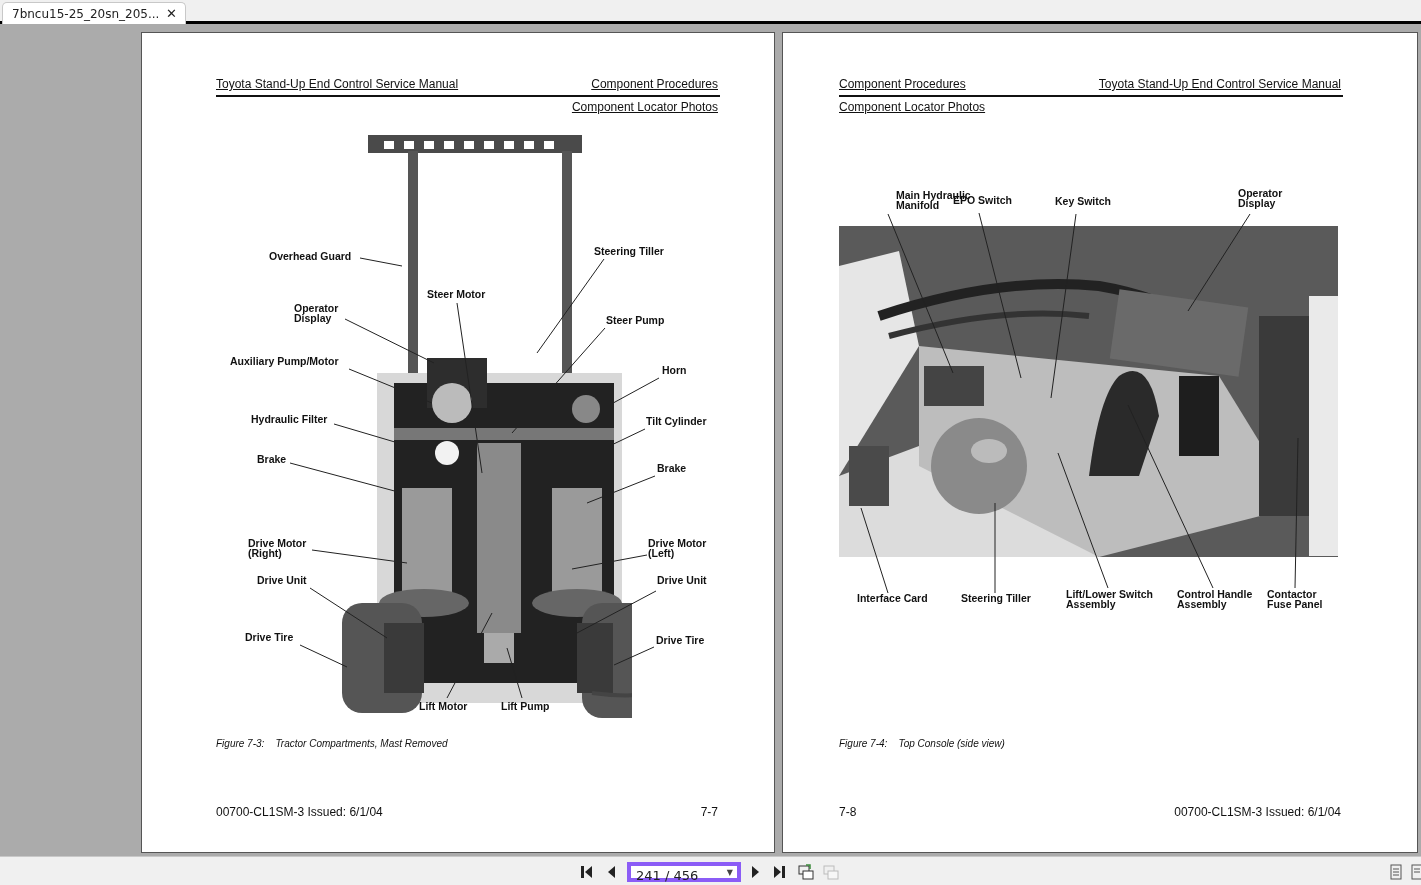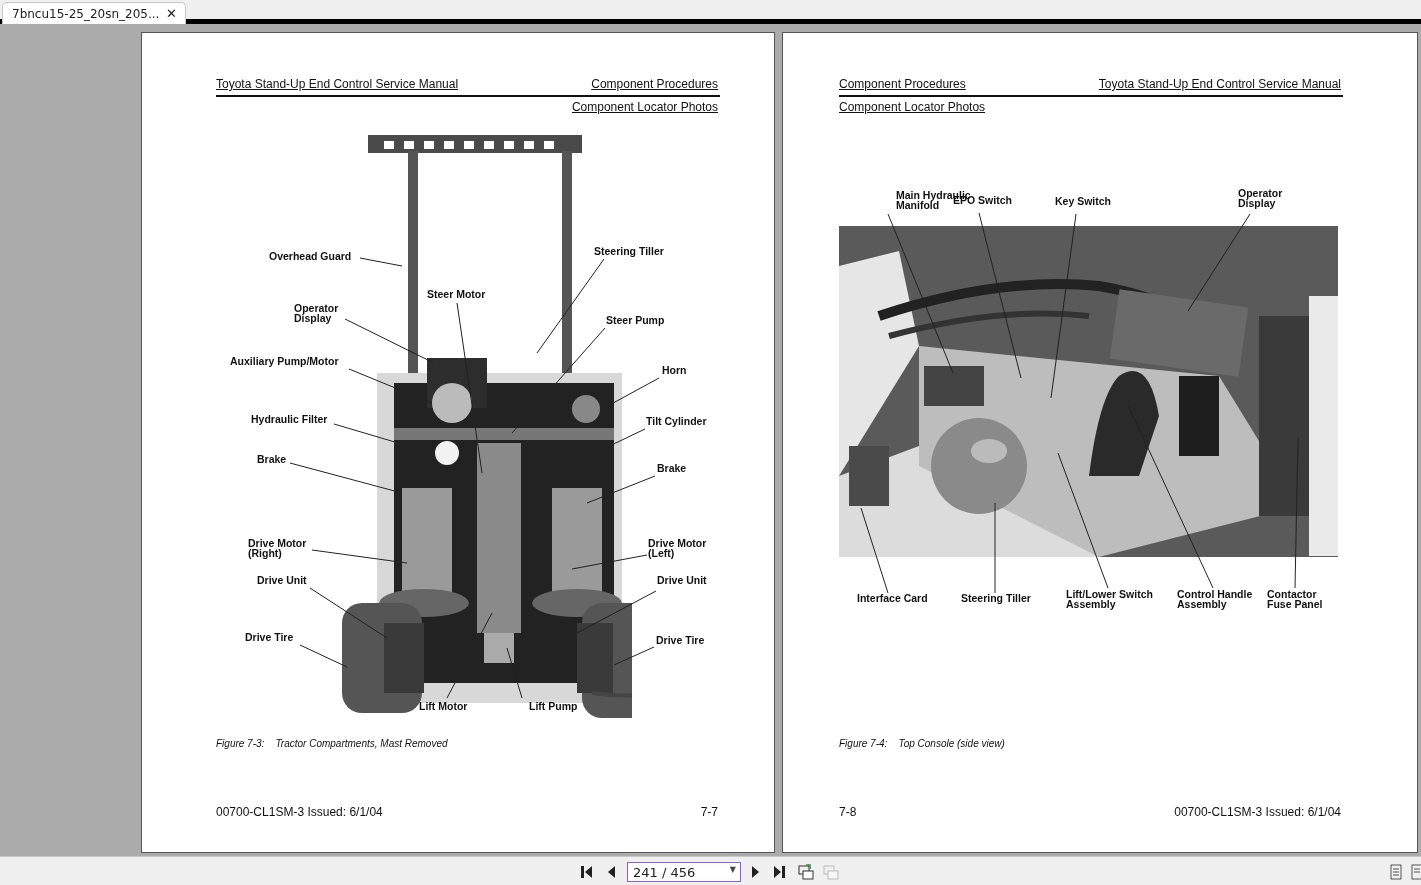--- a/index.html
+++ b/index.html
@@ -1,33 +1,33 @@
 <!DOCTYPE html>
 <html><head>
 <meta charset="utf-8">
 <style>
   * { box-sizing: border-box; margin: 0; padding: 0; }
   html, body { width: 1421px; height: 885px; overflow: hidden; background: #ababab; font-family: "DejaVu Sans", sans-serif; }
-  .tabbar { position: absolute; left: 0; top: 0; width: 1421px; height: 24px; background: #f0f0f0; border-bottom: 5px solid #000000; }
+  .tabbar { position: absolute; left: 0; top: 0; width: 1421px; height: 24px; background: #f0f0f0; border-bottom: 3px solid #000000; }
   .tab { position: absolute; left: 2px; top: 2px; width: 184px; height: 22px; background: #fff; border: 1px solid #c8c8c8; border-bottom: none; border-radius: 5px 5px 0 0; font-size: 12px; color: #222; padding: 4px 0 0 9px; }
   .tab-close { position: absolute; right: 8px; top: 3px; font-size: 13px; color: #222; cursor: pointer; }
   .viewer { position: absolute; left: 0; top: 24px; width: 1421px; height: 832px; background: #ababab; }
   .page { position: absolute; top: 8px; width: 634px; height: 821px; background: #fff; border: 1px solid #555; }
   .page.left { left: 141px; }
   .page.right { left: 782px; width: 636px; }
   .hdr { position: absolute; font-family: "Liberation Sans", sans-serif; font-size: 12px; color: #111; text-decoration: underline; }
   .rule { position: absolute; height: 2px; background: #111; }
   .caption { position: absolute; font-family: "Liberation Sans", sans-serif; font-style: italic; font-size: 10px; color: #111; }
   .footer { position: absolute; font-family: "Liberation Sans", sans-serif; font-size: 12px; color: #111; }
   .photo { position: absolute; overflow: hidden; }
   .lbl { position: absolute; font-family: "Liberation Sans", sans-serif; font-weight: bold; font-size: 10.5px; line-height: 10px; color: #111; white-space: pre; }
   svg.leaders { position: absolute; left: 0; top: 0; pointer-events: none; }
   .toolbar { position: absolute; left: 0; top: 856px; width: 1421px; height: 29px; background: #f0f0f0; border-top: 1px solid #c8c8c8; }
   .tb-btn { position: absolute; top: 6px; width: 18px; height: 18px; cursor: pointer; }
-  .page-select { position: absolute; left: 627px; top: 5px; width: 114px; height: 20px; background: #fff; border: 1px solid #8b5cf6; font-size: 13px; padding: 2px 0 0 5px; color: #222; }
+  .page-select { position: absolute; left: 627px; top: 5px; width: 114px; height: 20px; background: #fff; border: 4px solid #8b5cf6; font-size: 13px; padding: 2px 0 0 5px; color: #222; }
   .page-select .dd { position: absolute; right: 4px; top: 2px; font-size: 8px; color: #444; }
 </style>
 </head>
 <body>
 
 <div class="tabbar">
   <div class="tab">
     <span>7bncu15-25_20sn_205...</span>
     <span class="tab-close">✕</span>
   </div>
@@ -121,21 +121,21 @@
     <div class="lbl" style="left:515px;top:430px;">Brake</div>
     <div class="lbl" style="left:106px;top:505px;">Drive Motor
 (Right)</div>
     <div class="lbl" style="left:506px;top:505px;">Drive Motor
 (Left)</div>
     <div class="lbl" style="left:115px;top:542px;">Drive Unit</div>
     <div class="lbl" style="left:515px;top:542px;">Drive Unit</div>
     <div class="lbl" style="left:103px;top:599px;">Drive Tire</div>
     <div class="lbl" style="left:514px;top:602px;">Drive Tire</div>
     <div class="lbl" style="left:277px;top:668px;">Lift Motor</div>
-    <div class="lbl" style="left:359px;top:668px;margin-left:28px;">Lift Pump</div>
+    <div class="lbl" style="left:359px;top:668px;">Lift Pump</div>
 
     <div class="caption" style="left:74px;top:705px;white-space:pre;">Figure 7-3:    Tractor Compartments, Mast Removed</div>
     <div class="footer" style="left:74px;top:772px;">00700-CL1SM-3 Issued: 6/1/04</div>
     <div class="footer" style="right:56px;top:772px;">7-7</div>
   </div>
 
   <div class="page right">
     <div class="hdr" style="left:56px;top:44px;">Component Procedures</div>
     <div class="hdr" style="right:76px;top:44px;">Toyota Stand-Up End Control Service Manual</div>
     <div class="rule" style="left:56px;top:62px;width:504px;"></div>

